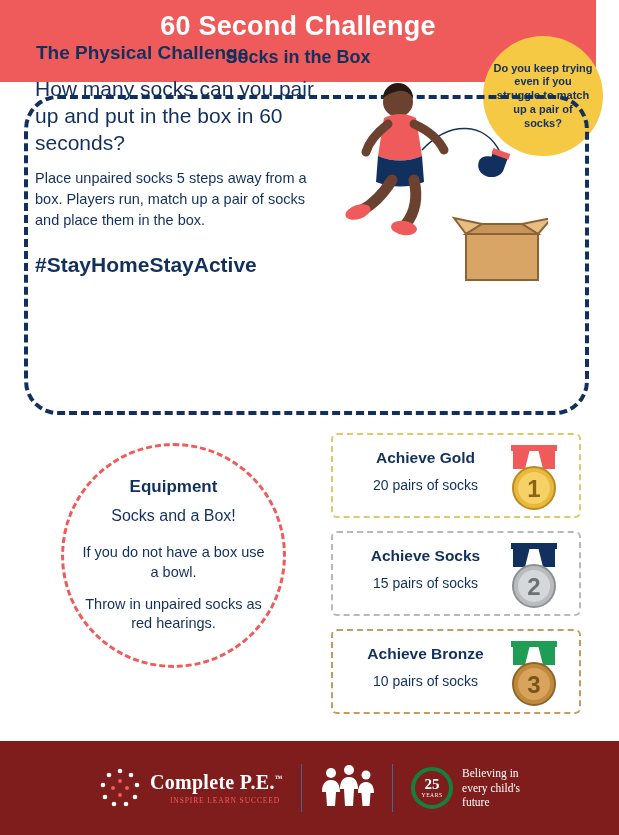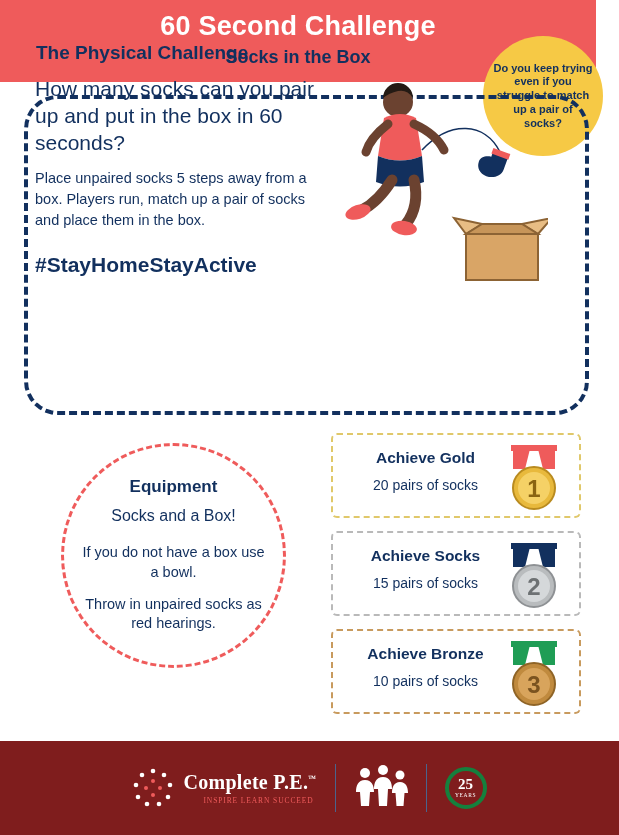--- a/index.html
+++ b/index.html
@@ -316,14 +316,19 @@
       </div>
     </div>
 
     <div class="divider"></div>
 
     <div class="years-badge">
       <div class="years-num">25</div>
       <div class="years-label">YEARS</div>
     </div>
 
+    <div class="believing">
+      <div>Believing in</div>
+      <div>every child's</div>
+      <div>future</div>
+    </div>
   </div>
 </div>
 
 </body></html>

